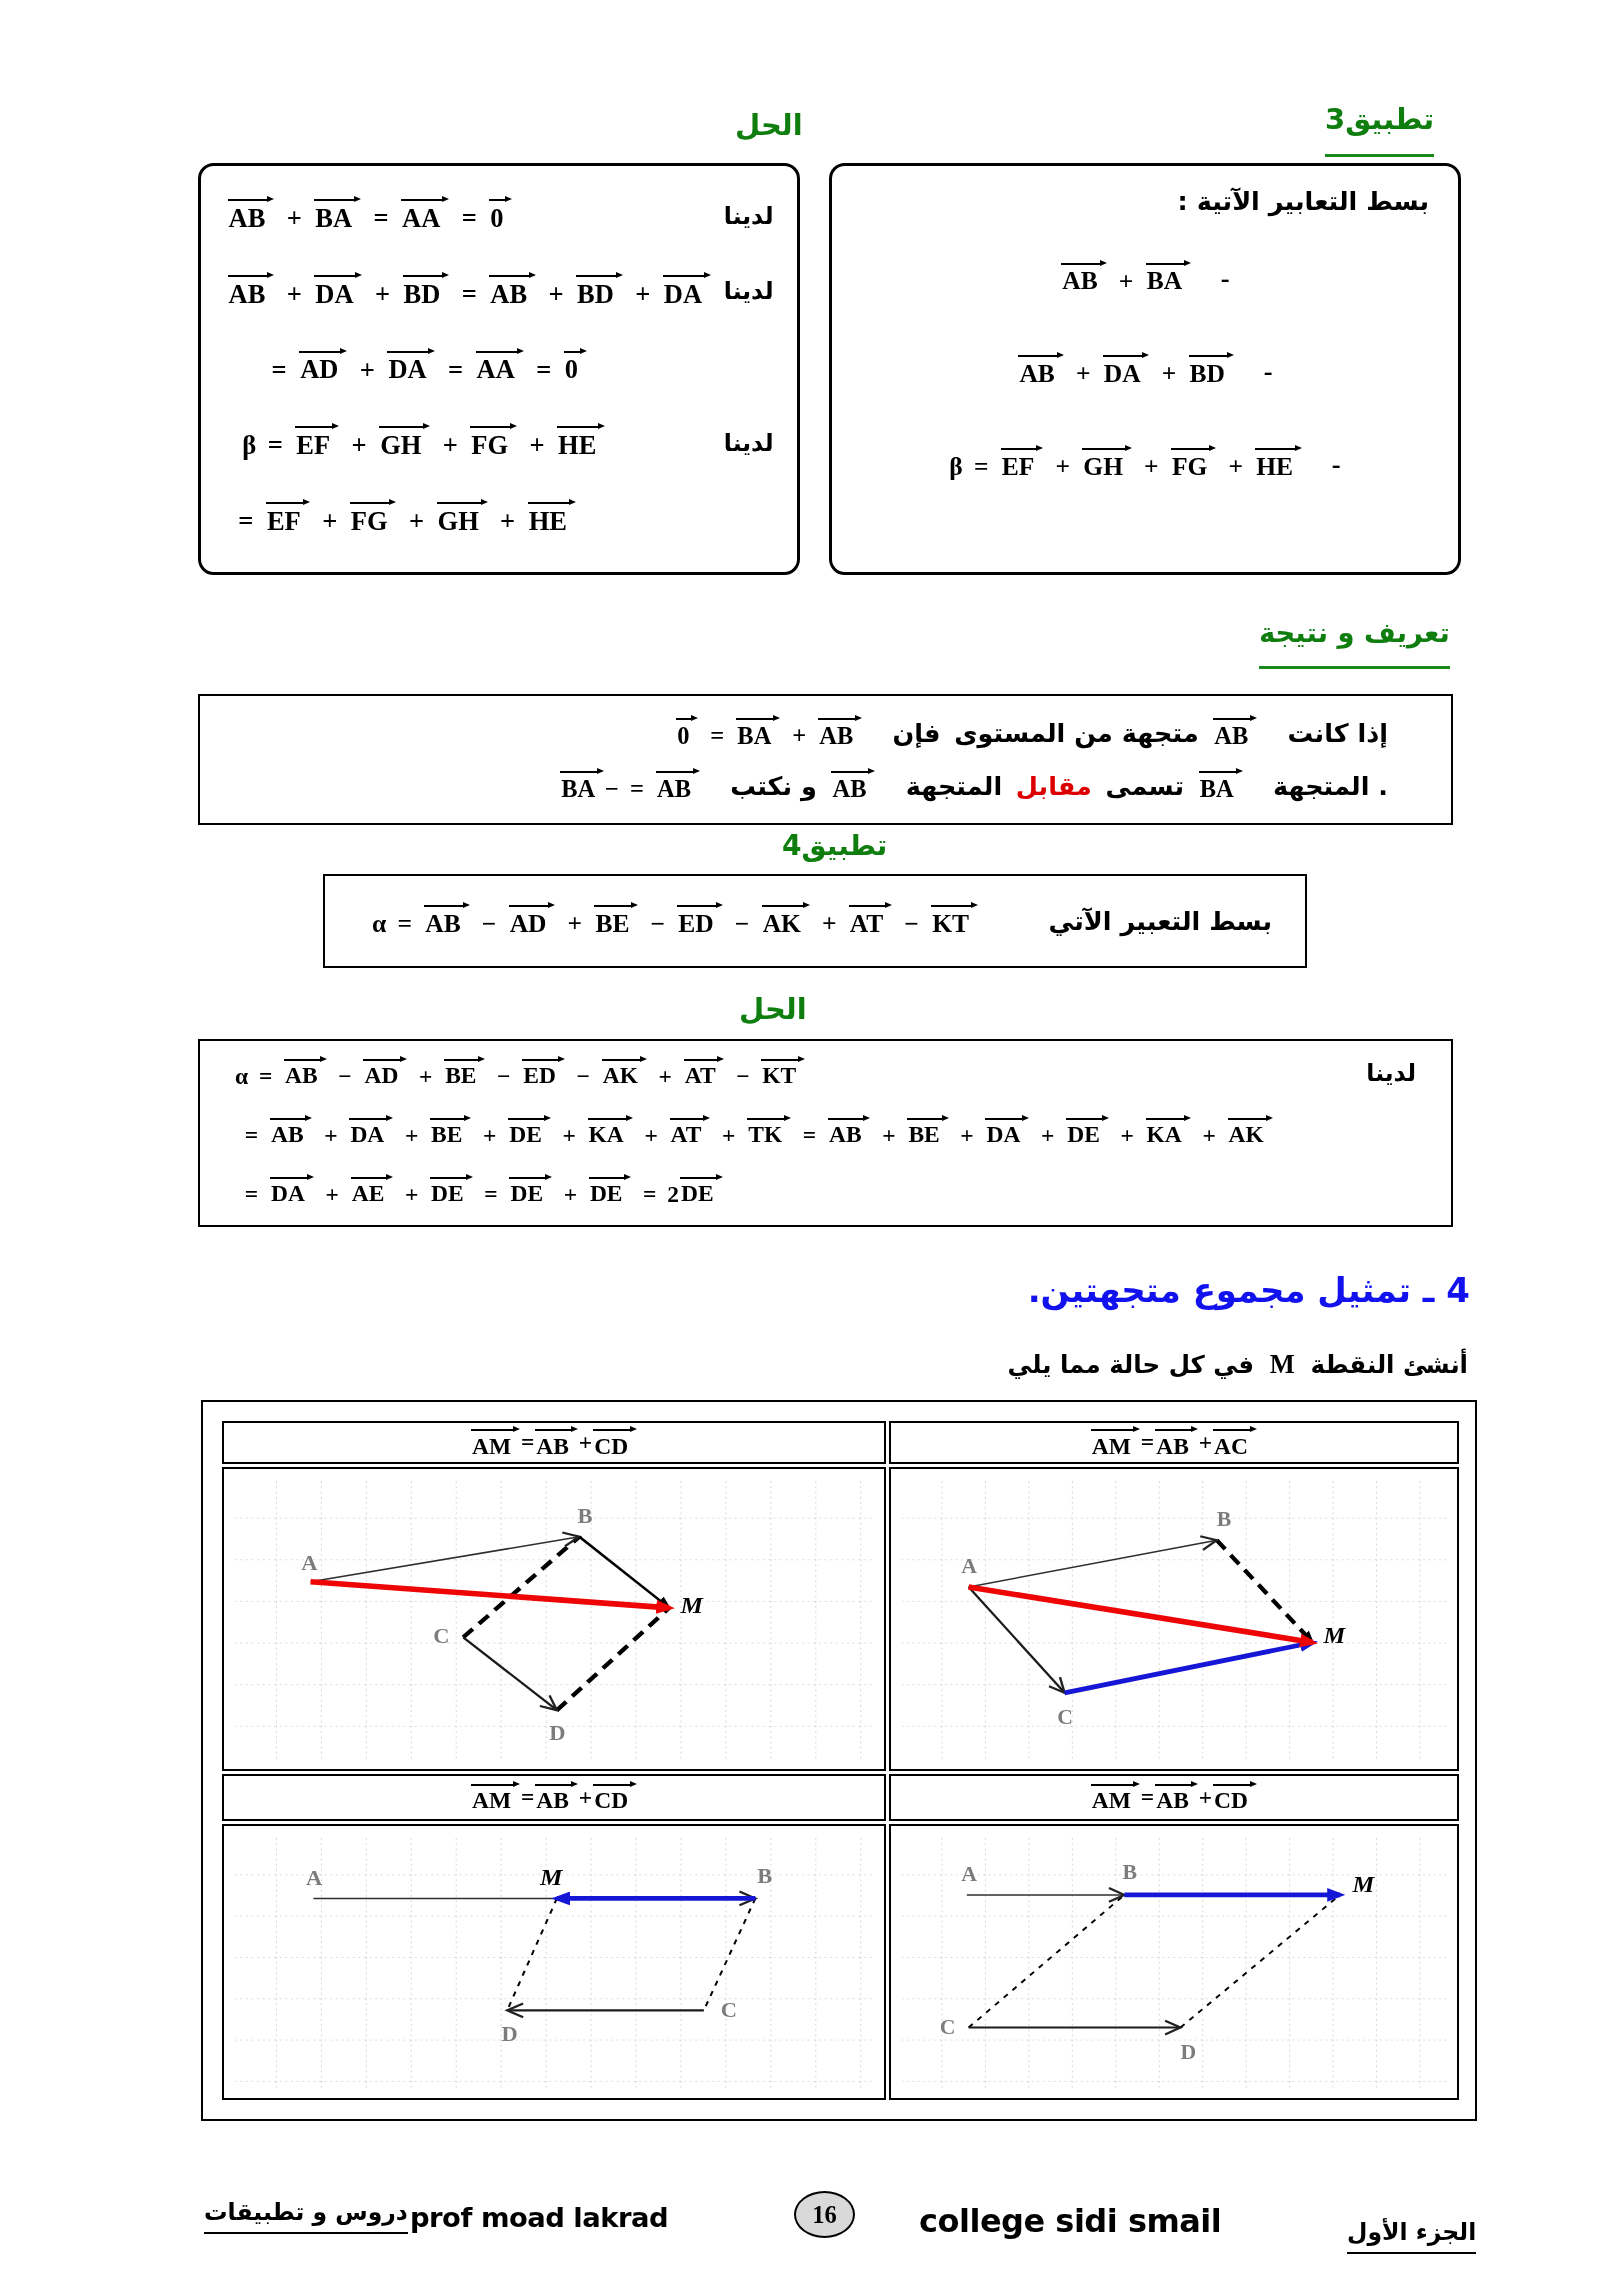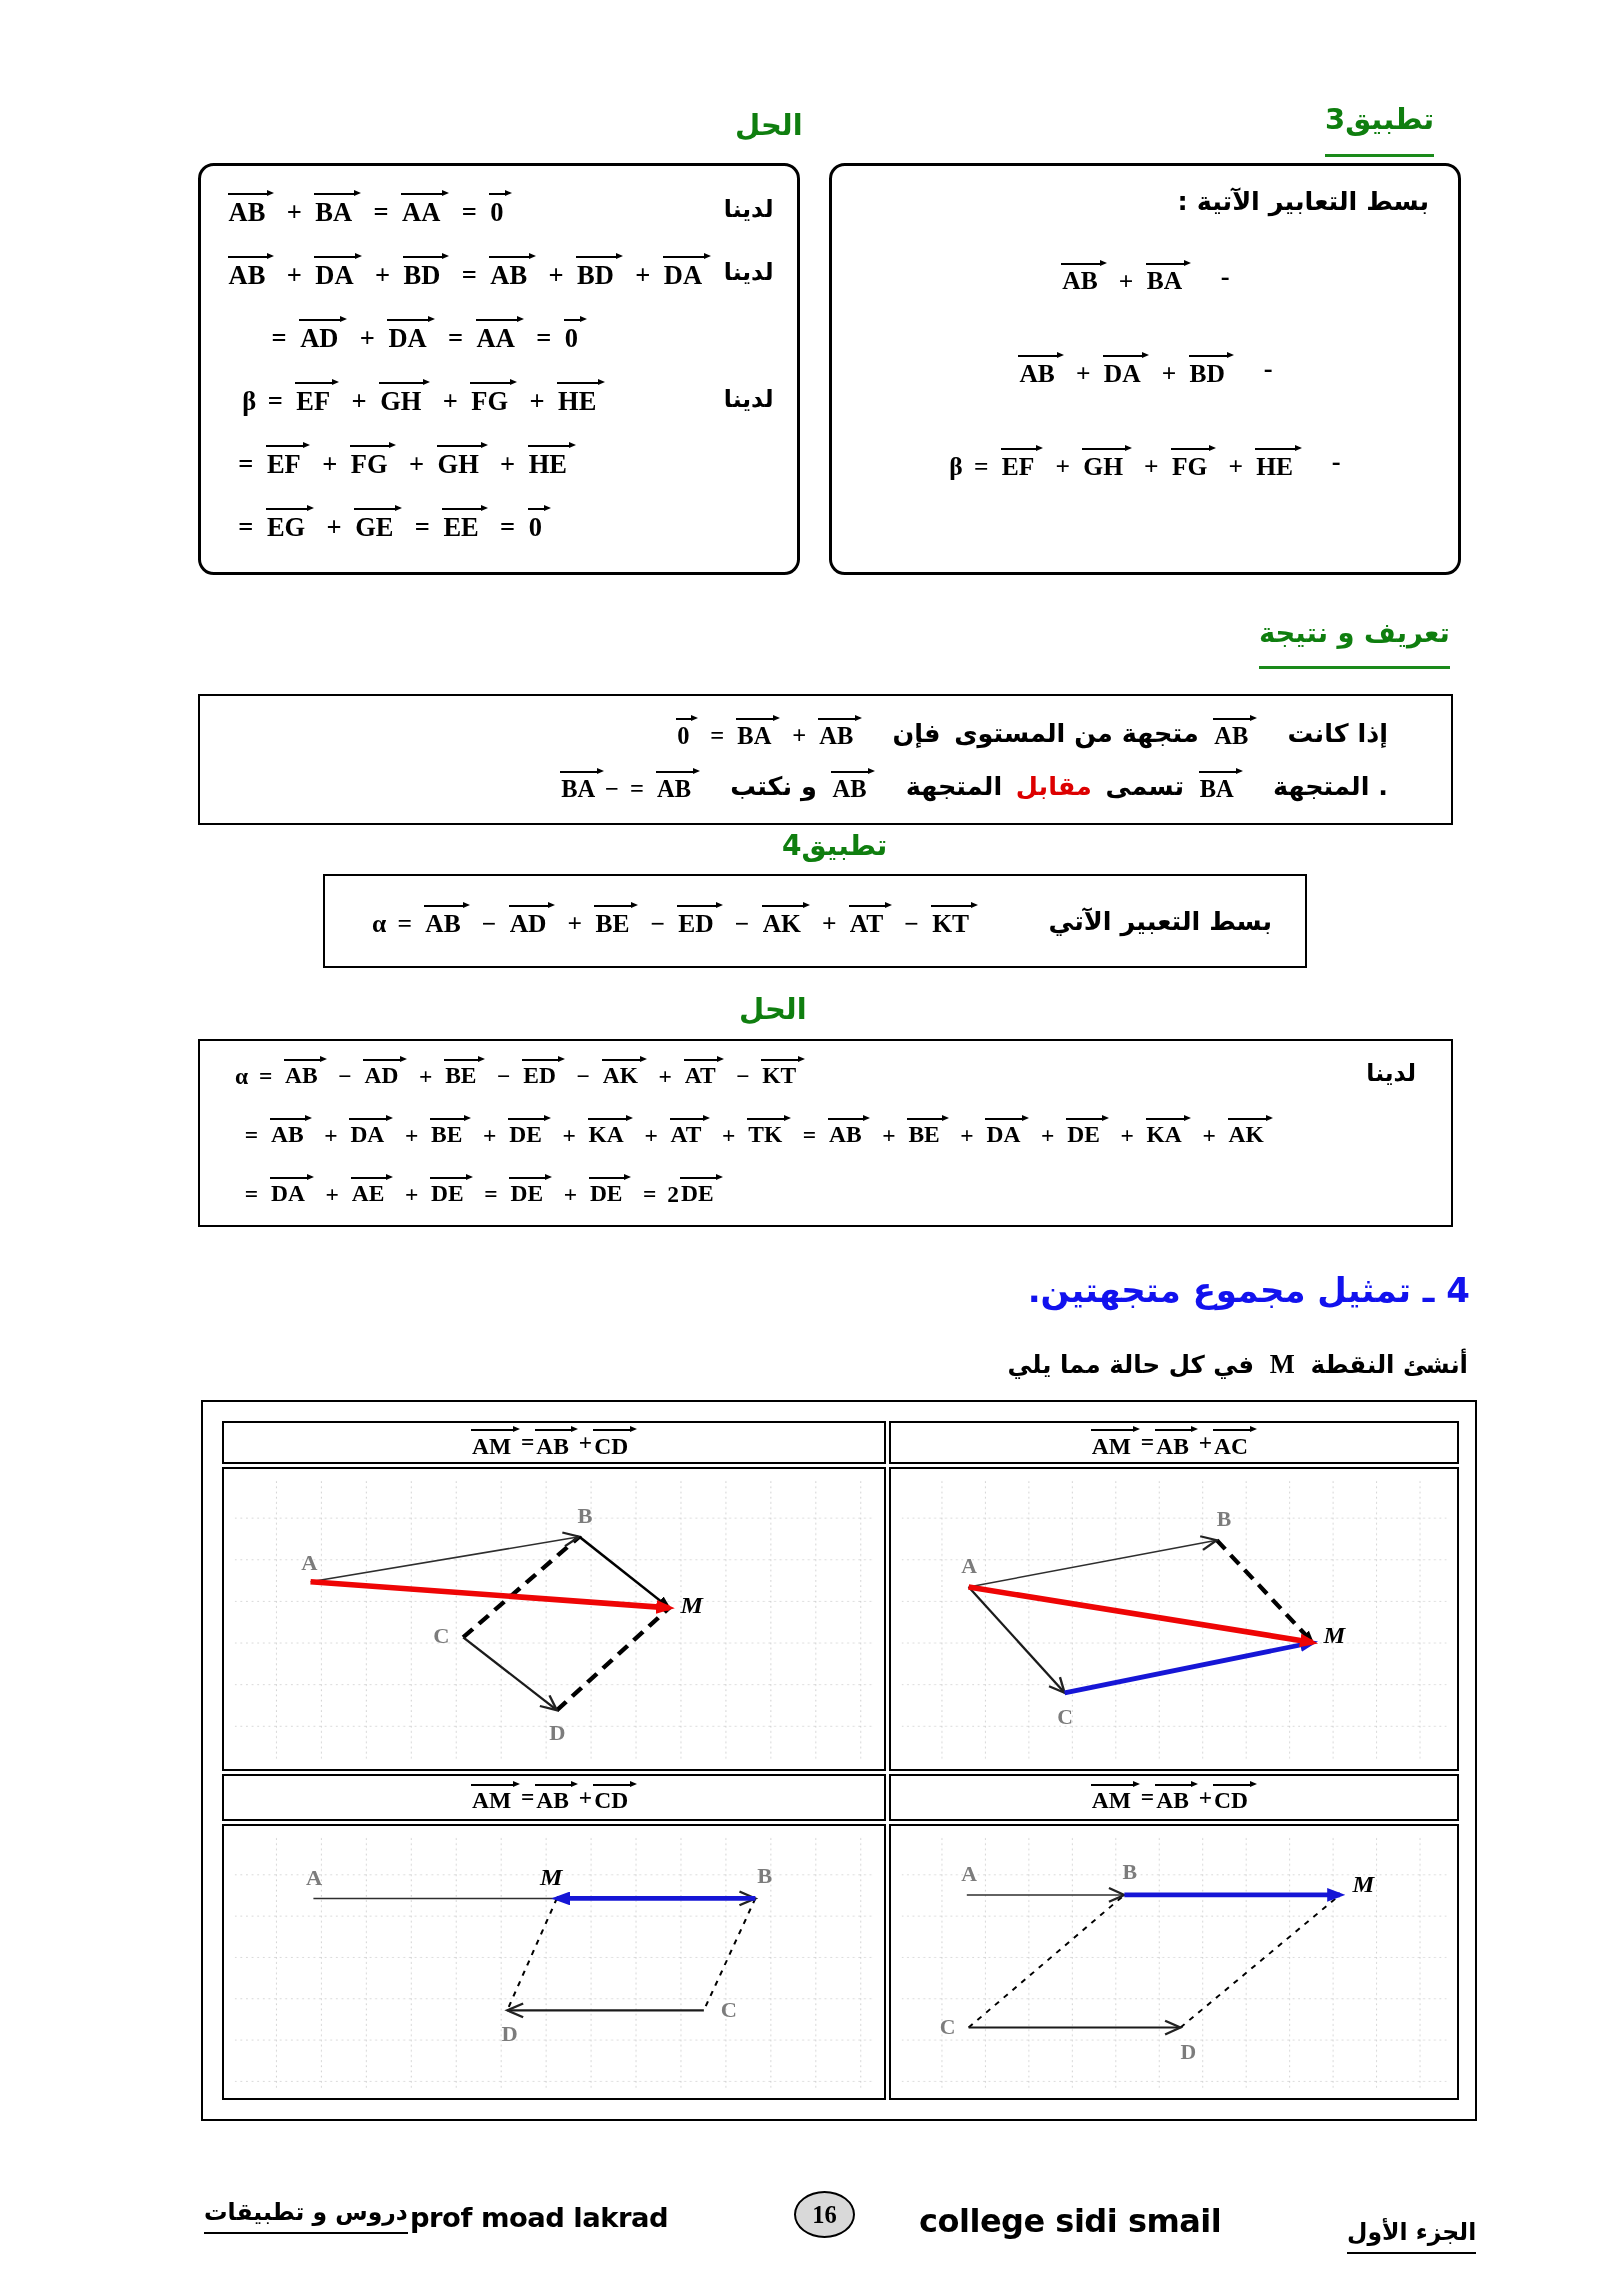--- a/index.html
+++ b/index.html
@@ -31,21 +31,21 @@
   .srow .f { font-size: 26.5px; }
   .srow .ldina { font-size: 23.5px; }
   #box-sol1 .srow:nth-child(3) .f { margin-left: 45px; }
   #box-sol1 .srow:nth-child(4) .f { margin-left: 15.7px; }
   #box-sol1 .srow:nth-child(5) .f { margin-left: 11.8px; }
   #box-sol1 .srow:nth-child(6) .f { margin-left: 11.8px; }
 
   
   #box-prob3 { left: 829px; top: 163px; width: 632px; height: 412px; padding: 19.6px 29px; }
   .prob-head { text-align: right; font-size: 25.5px; font-weight: bold; direction: rtl; }
-  .prob-item { display: flex; justify-content: center; align-items: flex-start; gap: 29px; }
+  .prob-item { display: flex; justify-content: center; align-items: center; gap: 29px; }
   .prob-item .f { font-size: 25.5px; }
   .bullet { font-weight: bold; font-size: 26.5px; font-family: "Liberation Serif", serif; }
   #box-prob3 .prob-item:nth-child(2) { margin-top: 45px; }
   #box-prob3 .prob-item:nth-child(3) { margin-top: 57px; }
   #box-prob3 .prob-item:nth-child(4) { margin-top: 57px; }
 
   
   #box-def { left: 198px; top: 694px; width: 1255px; height: 131px; padding: 9.8px 63px 9.8px 29px;
              display: flex; flex-direction: column; justify-content: space-around; }
   .def-line { display: flex; direction: rtl; align-items: center; gap: 13.7px; font-size: 25.5px; font-weight: bold; justify-content: flex-start; }
@@ -117,24 +117,20 @@
     <div class="srow">
       <span class="f">= <span class="vec">AD</span> + <span class="vec">DA</span> = <span class="vec">AA</span> = <span class="vec">0</span></span>
       <span class="ar ldina"></span>
     </div>
     <div class="srow">
       <span class="f">β = <span class="vec">EF</span> + <span class="vec">GH</span> + <span class="vec">FG</span> + <span class="vec">HE</span></span>
       <span class="ar ldina">لدينا</span>
     </div>
     <div class="srow">
       <span class="f">= <span class="vec">EF</span> + <span class="vec">FG</span> + <span class="vec">GH</span> + <span class="vec">HE</span></span>
-      <span class="ar ldina"></span>
-    </div>
-    <div class="srow">
-      <span class="f">= <span class="vec">EG</span> + <span class="vec">GE</span> = <span class="vec">EE</span> = <span class="vec">0</span></span>
       <span class="ar ldina"></span>
     </div>
   </div>
 
   <div class="rbox" id="box-prob3">
     <div class="prob-head">بسط التعابير الآتية :</div>
     <div class="prob-item">
       <span class="f"><span class="vec">AB</span> + <span class="vec">BA</span></span>
       <span class="bullet">-</span>
     </div>

